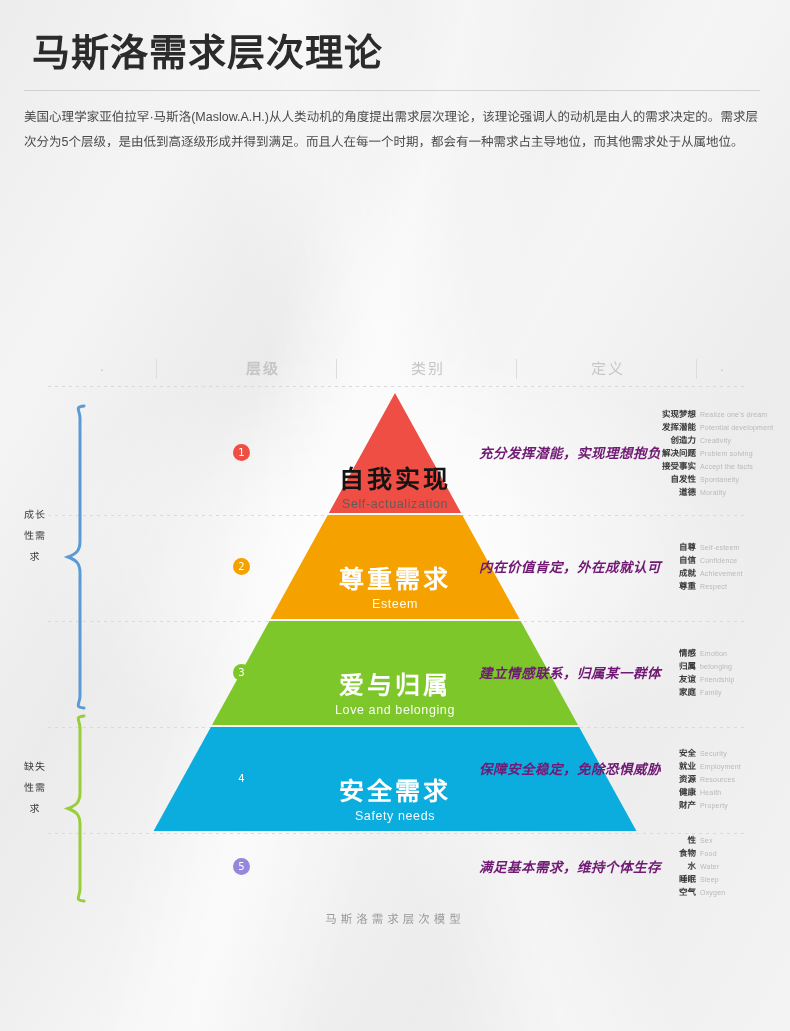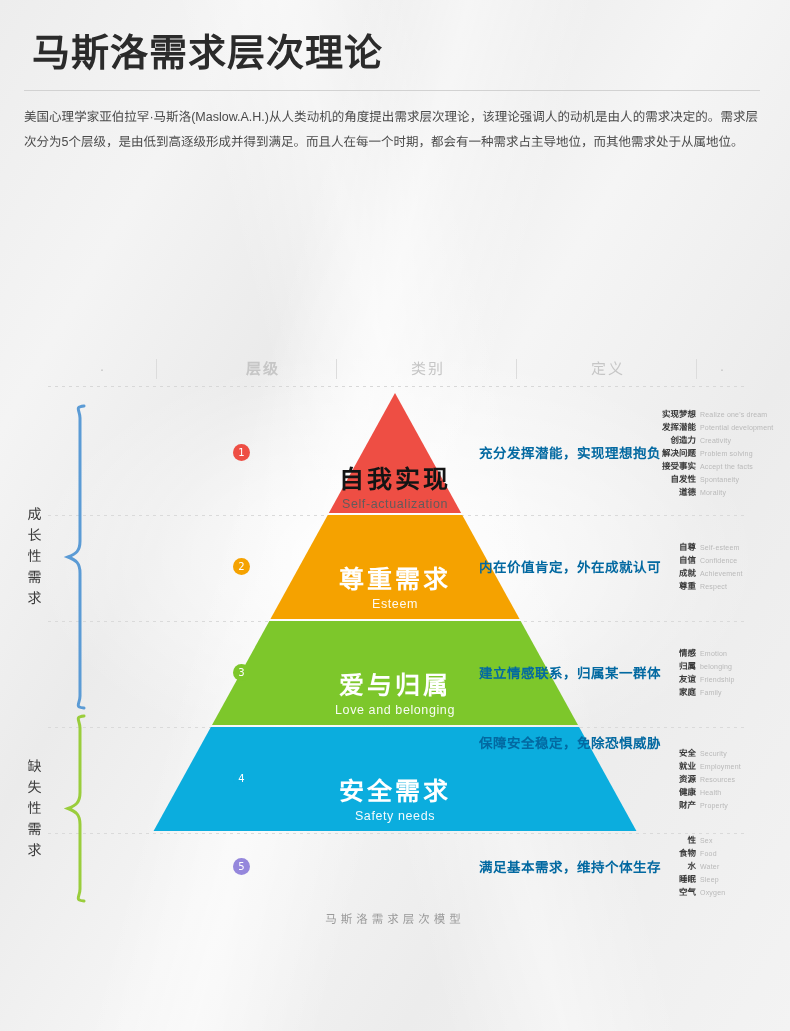--- a/index.html
+++ b/index.html
@@ -71,34 +71,34 @@
     font-family:"DejaVu Sans",sans-serif;
   }
 
   
   .def{
     position:absolute;left:470px;width:200px;text-align:center;
     font-size:13.5px;color:#2e2e2e;letter-spacing:.5px;line-height:20px;
     font-weight:600;
     font-family:"DejaVu Sans","Liberation Sans",sans-serif;
   }
-  .def.onlight{color:#0369a1;}
+  .def.onlight{color:#701a75;font-style:italic;}
 
   
   .kw{position:absolute;left:662px;width:126px;}
   .kw .row{display:flex;align-items:baseline;gap:4px;height:13px;line-height:13px;white-space:nowrap;}
   .kw .zh{font-size:8.5px;color:#3a3a3a;font-weight:700;text-align:right;width:34px;flex:0 0 34px;
     font-family:Liberation Sans, sans-serif;}
   .kw .en{font-size:7px;color:#b9b9b9;letter-spacing:.2px;
     font-family:"Liberation Sans",sans-serif;}
 
   
   .brace{position:absolute;}
   .grouplabel{
-    position:absolute;width:22px;font-size:14px;line-height:21px;color:#3c3c3c;
+    position:absolute;width:22px;font-size:10px;line-height:21px;color:#3c3c3c;
     text-align:center;letter-spacing:1px;
     font-family:"DejaVu Sans",sans-serif;
   }
 
   .caption{
     position:absolute;left:0;right:0;top:910px;text-align:center;
     font-size:11.5px;color:#9a9a9a;letter-spacing:4px;
     font-family:"DejaVu Sans",sans-serif;
   }
 </style>
@@ -251,21 +251,21 @@
       <div class="row">
         <span class="zh">友谊</span>
         <span class="en">Friendship</span>
       </div>
       <div class="row">
         <span class="zh">家庭</span>
         <span class="en">Family</span>
       </div>
     </div>
     <div class="badge" style="left: 233px; top: 770px; background: rgb(11, 173, 222);">4</div>
-    <div class="def onlight" style="top: 733px;">保障安全稳定，免除恐惧威胁</div>
+    <div class="def onlight" style="top: 759px;">保障安全稳定，免除恐惧威胁</div>
     <div class="kw" style="top: 746.5px;">
       <div class="row">
         <span class="zh">安全</span>
         <span class="en">Security</span>
       </div>
       <div class="row">
         <span class="zh">就业</span>
         <span class="en">Employment</span>
       </div>
       <div class="row">

